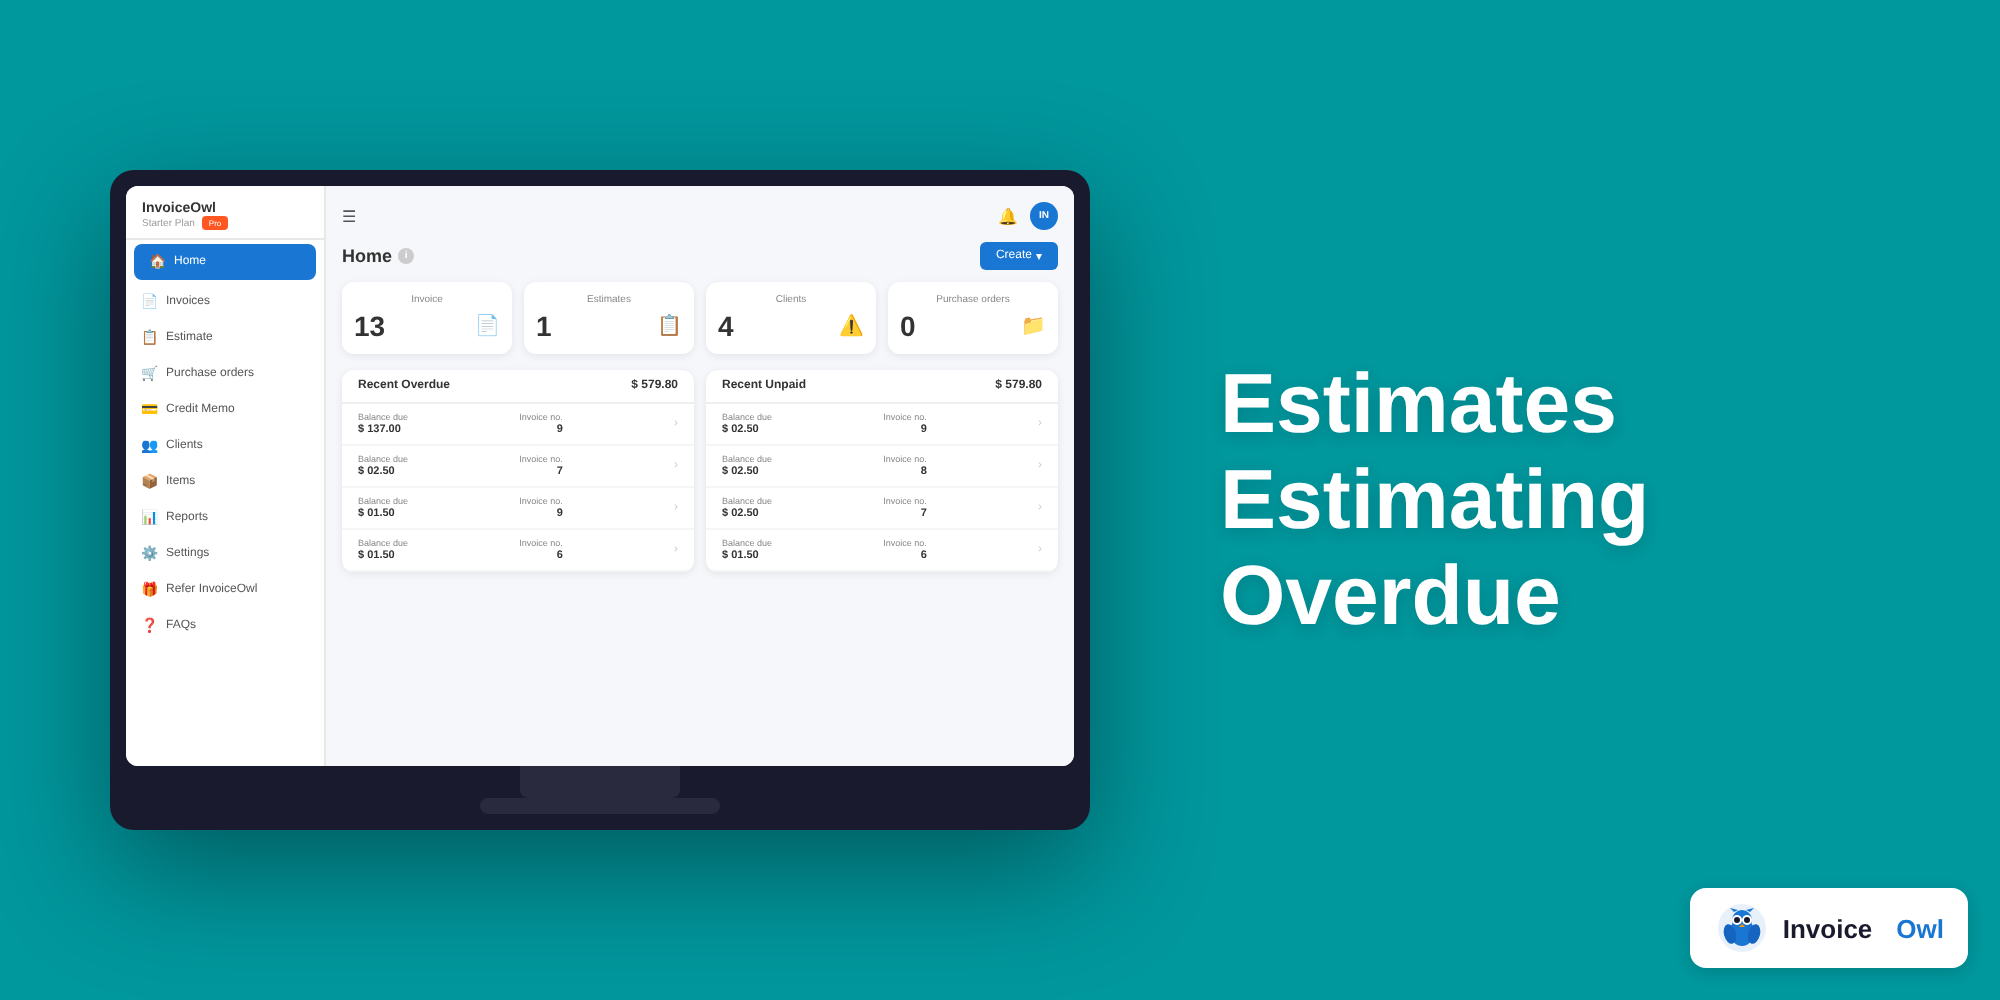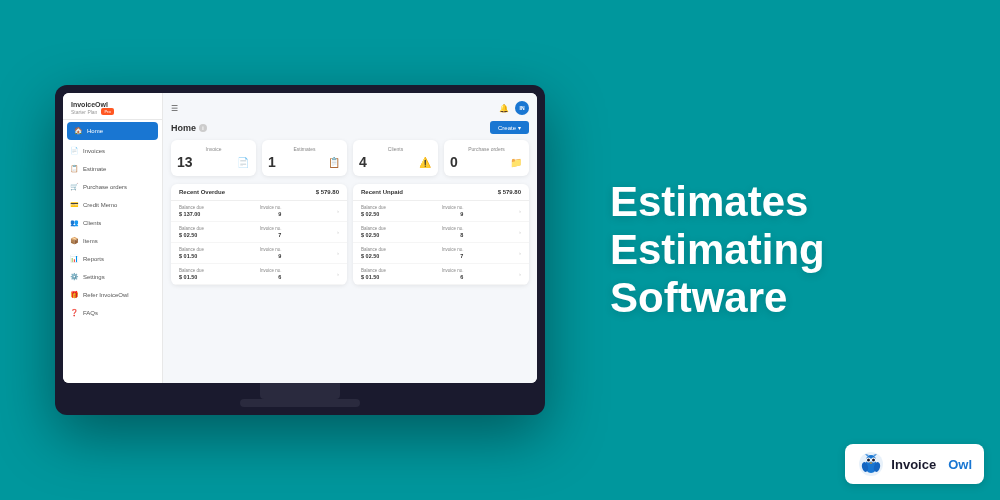--- a/index.html
+++ b/index.html
@@ -598,21 +598,21 @@
       </div>
     </div>
     <div class="monitor-stand"></div>
     <div class="monitor-base"></div>
   </div>
 </div>
 
 <div class="right-section">
   <div class="main-heading">
     <span>Estimates</span><br>
-    <span>Estimating Software</span>
+    <span>Estimating Overdue</span>
   </div>
 </div>
 
 <div class="invoice-owl-badge">
   <div class="owl-icon">
     <svg width="28" height="28" viewBox="0 0 28 28" fill="none">
       <circle cx="14" cy="14" r="12" fill="#1976D2" opacity="0.1"></circle>
 
       <ellipse cx="14" cy="16" rx="6" ry="7" fill="#1976D2"></ellipse>
 

